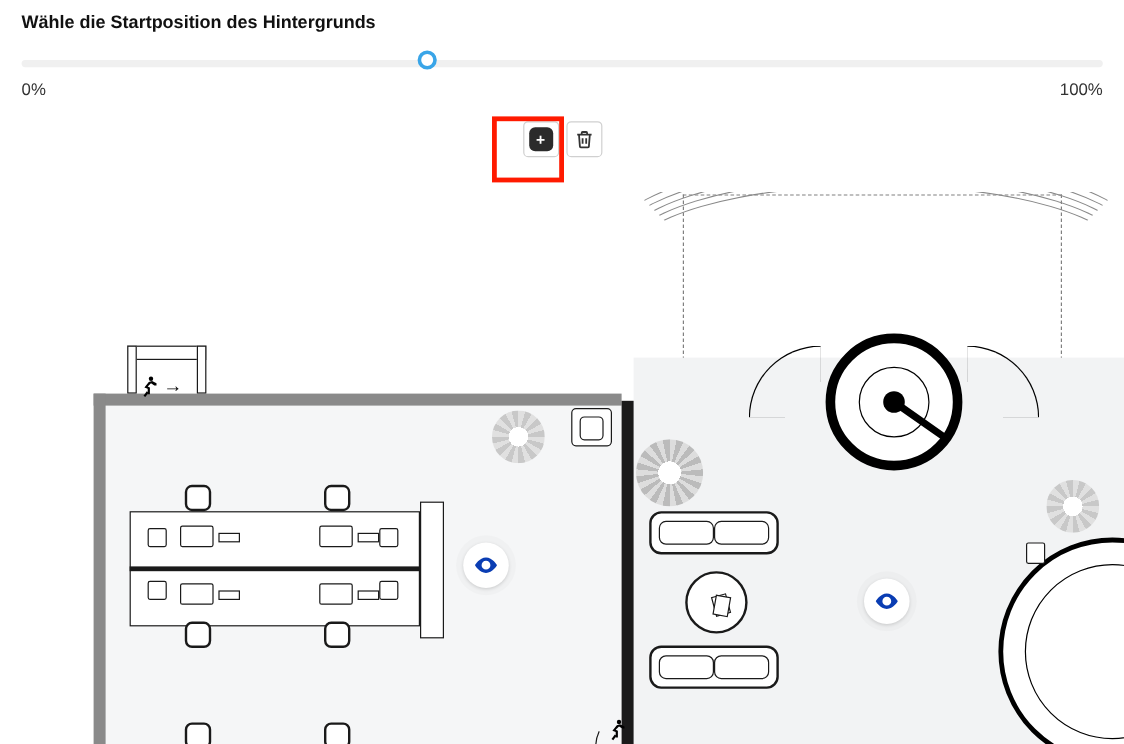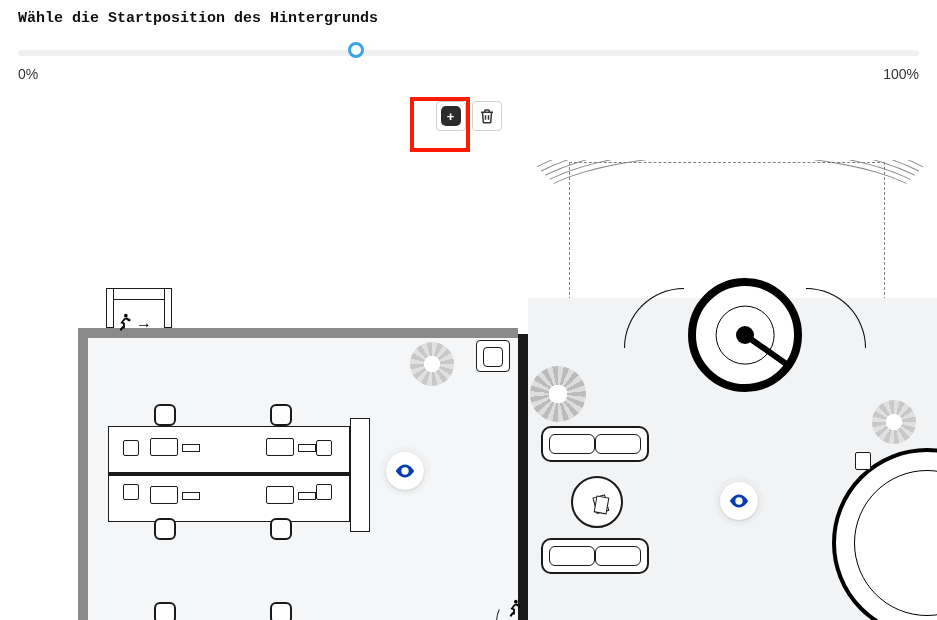--- a/index.html
+++ b/index.html
@@ -13,21 +13,20 @@
     color: #111;
     overflow: hidden;
     position: relative;
   }
   .title {
     position: absolute;
     top: 10px;
     left: 18px;
     font-size: 15px;
     font-weight: 700;
-    font-family: Liberation Mono, monospace;
   }
   .slider-wrap {
     position: absolute;
     top: 38px;
     left: 18px;
     right: 18px;
     height: 42px;
   }
   .slider-track {
     position: absolute;

